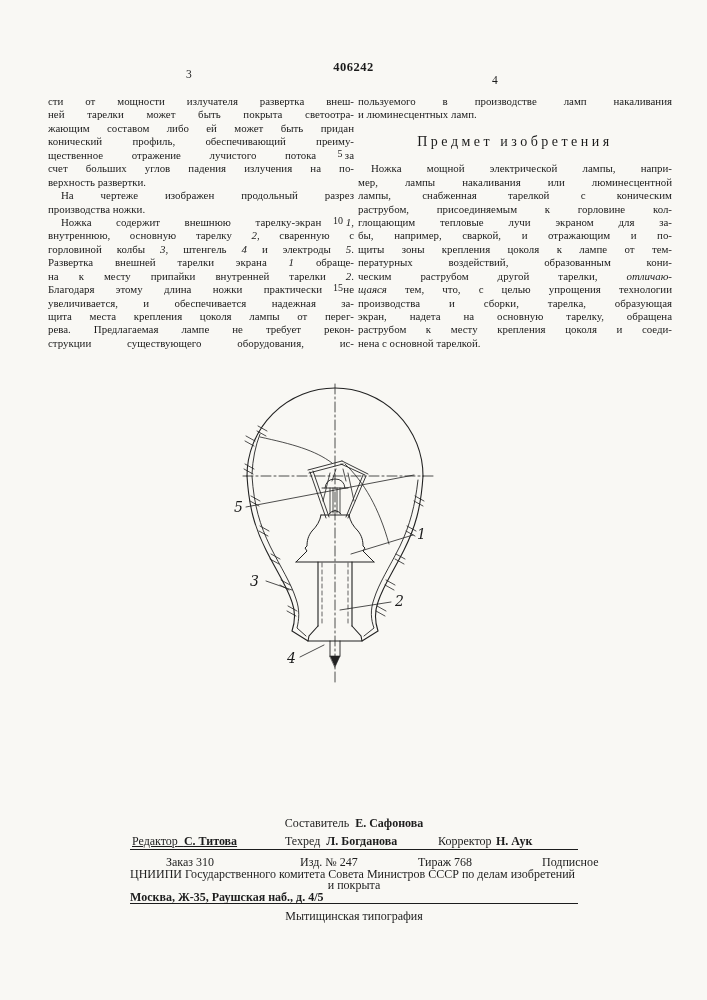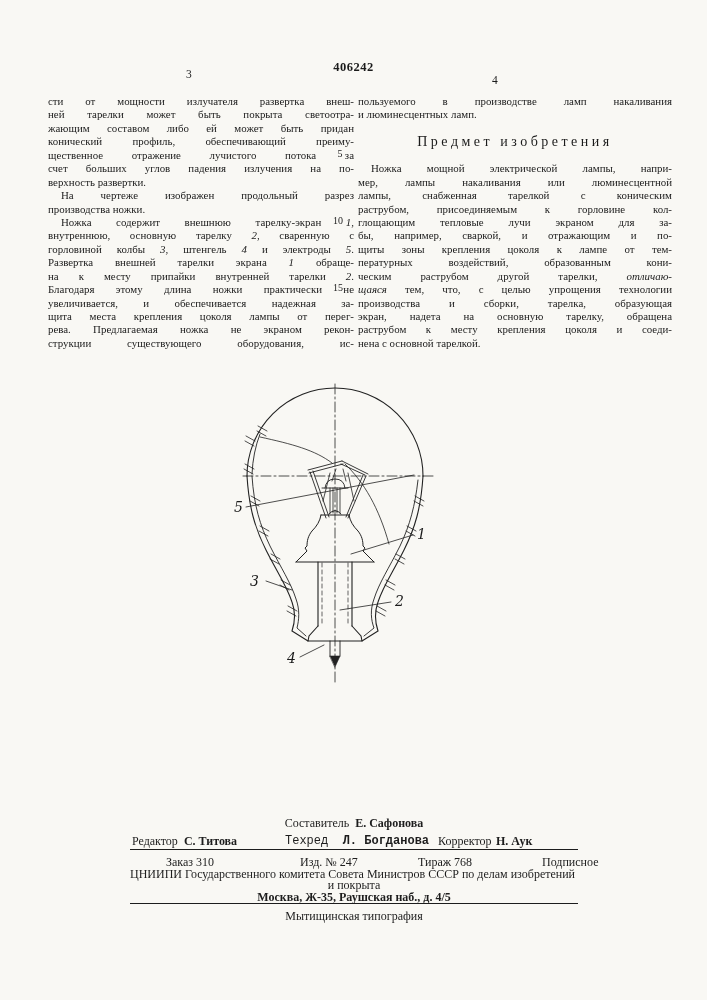--- a/index.html
+++ b/index.html
@@ -21,35 +21,35 @@
   .gutter-num{width:18px;text-align:center;font-size:10px;color:#222;}
   .g5{top:148px;left:331px;}
   .g10{top:215px;left:329px;}
   .g15{top:282px;left:329px;}
   .figure-wrap{top:378px;left:220px;width:225px;height:310px;}
   svg{display:block;}
   .fig-label{font-style:italic;font-size:14px;font-family:"DejaVu Serif",serif;fill:#1b1b1b;}
   .footer{font-size:12px;color:#1d1d1d;}
   .f-compiler{top:816px;left:130px;width:448px;text-align:center;}
   .f-roles{top:834px;left:130px;width:448px;}
-  .f-editor{position:absolute;left:2px;top:0;}
-  .f-techred{position:absolute;left:155px;top:0;font-family:Liberation Mono, monospace;}
+  .f-editor{position:absolute;left:2px;top:0;text-decoration:underline;}
+  .f-techred{position:absolute;left:155px;top:0;}
   .f-corrector-label{position:absolute;left:308px;top:0;}
   .f-corrector-name{position:absolute;left:366px;top:0;}
   .rule{height:0;border-top:1.2px solid #1d1d1d;}
   .rule1{top:849px;left:130px;width:448px;}
   .rule2{top:903px;left:130px;width:448px;}
   .f-order-row{top:855px;left:130px;width:448px;height:12px;margin-left:34px;}
   .f-order{position:absolute;left:2px;top:0;}
   .f-izd{position:absolute;left:136px;top:0;}
   .f-tirazh{position:absolute;left:254px;top:0;}
   .f-podp{position:absolute;left:378px;top:0;}
   .f-org1{top:867px;left:130px;width:448px;text-align:left;}
   .f-org2{top:878px;left:130px;width:448px;text-align:center;}
-  .f-address{top:890px;left:130px;width:448px;text-align:center;font-weight:bold;}
+  .f-address{top:890px;left:130px;width:448px;text-align:left;font-weight:bold;}
   .f-printer{top:909px;left:130px;width:448px;text-align:center;}
   b.nm{font-weight:bold;}
 </style>
 </head>
 <body>
 
 <div class="page">
 
   <div class="abs patent-number">406242</div>
   <div class="abs page-num pn-left">3</div>
@@ -66,21 +66,21 @@
       <div class="ln ind"><span>На чертеже изображен продольный разрез</span></div>
       <div class="ln end"><span>производства ножки.</span></div>
       <div class="ln ind"><span>Ножка содержит внешнюю тарелку-экран </span><i>1</i><span>,</span></div>
       <div class="ln"><span>внутреннюю, основную тарелку </span><i>2</i><span>, сваренную с</span></div>
       <div class="ln"><span>горловиной колбы </span><i>3</i><span>, штенгель </span><i>4</i><span> и электроды </span><i>5</i><span>.</span></div>
       <div class="ln"><span>Развертка внешней тарелки экрана </span><i>1</i><span> обраще-</span></div>
       <div class="ln"><span>на к месту припайки внутренней тарелки </span><i>2</i><span>.</span></div>
       <div class="ln"><span>Благодаря этому длина ножки практически не</span></div>
       <div class="ln"><span>увеличивается, и обеспечивается надежная за-</span></div>
       <div class="ln"><span>щита места крепления цоколя лампы от перег-</span></div>
-      <div class="ln"><span>рева. Предлагаемая ножка не экраном рекон-</span></div>
+      <div class="ln"><span>рева. Предлагаемая лампе не требует рекон-</span></div>
       <div class="ln"><span>струкции существующего оборудования, ис-</span></div>
     </div>
 
   <div class="abs col col-right">
     <div>
         <div class="ln"><span>пользуемого в производстве ламп накаливания</span></div>
         <div class="ln end"><span>и люминесцентных ламп.</span></div>
       </div>
     <div class="claim-heading">Предмет изобретения</div>
     <div>

